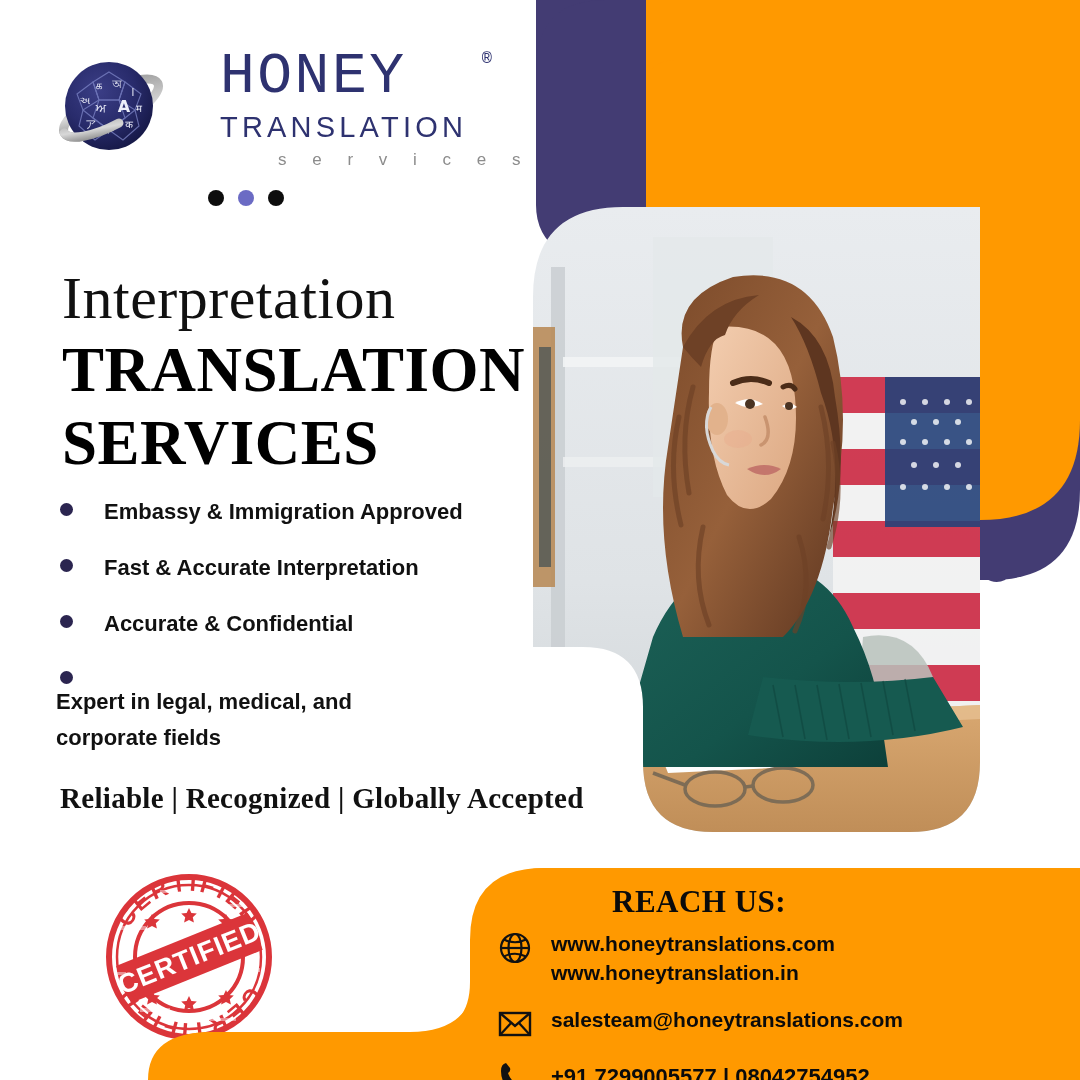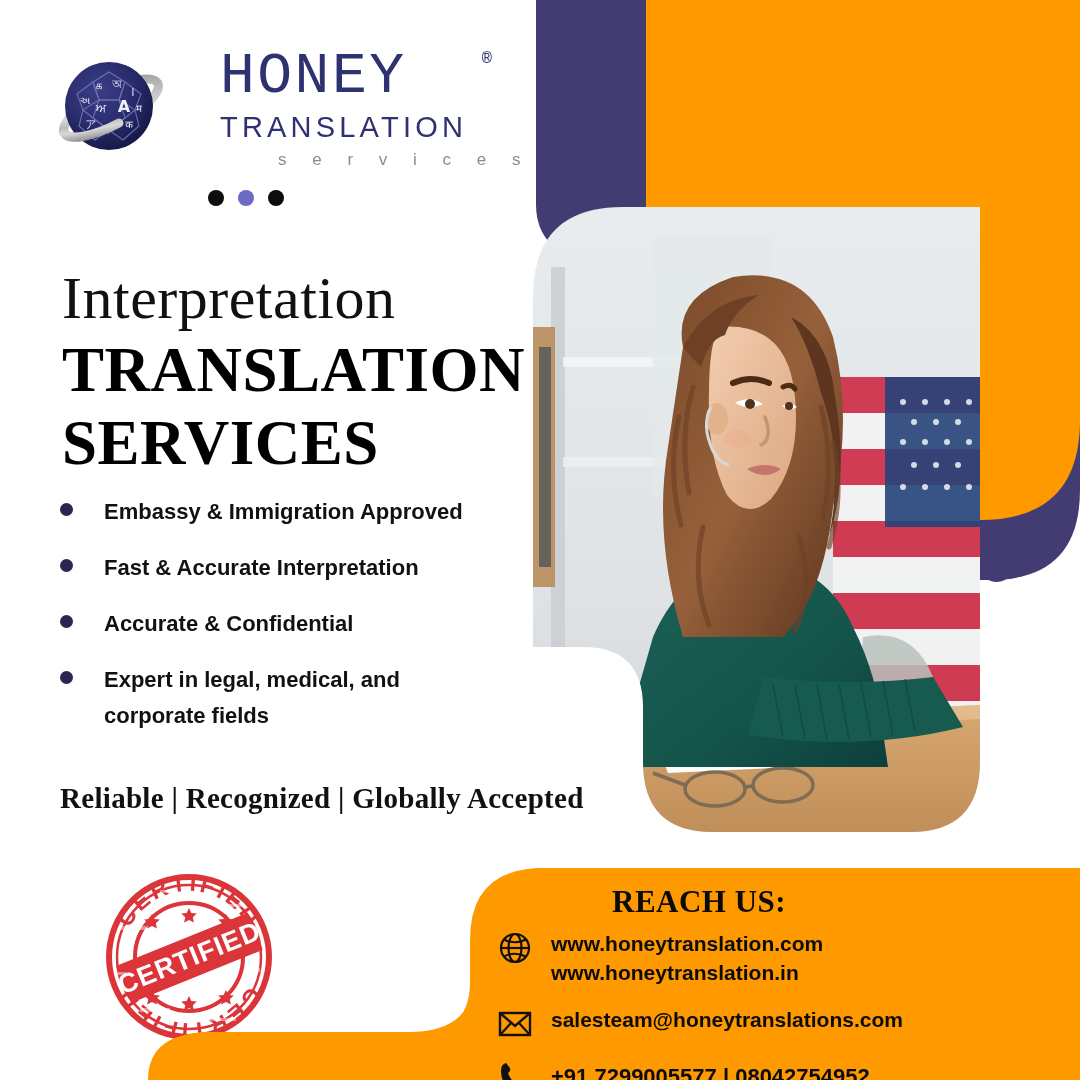--- a/index.html
+++ b/index.html
@@ -54,21 +54,21 @@
   }
   .h-bold{
     font-family:"Liberation Serif", serif;
     font-size:63px;line-height:67px;font-weight:700;
     color:#000;letter-spacing:0.5px;margin-top:6px;
   }
 
   
   .bullets{position:absolute;left:56px;top:494px;width:470px;}
   .bullet-row{display:flex;align-items:flex-start;margin-bottom:20px;}
-  .bullet-row:last-child{margin-bottom:0;}
+  .bullet-row:last-child{margin-bottom:0;flex-direction:column;}
   .bullet-dot{
     flex:0 0 auto;width:13px;height:13px;border-radius:50%;
     margin-top:9px;margin-right:31px;margin-left:4px;
   }
   .bullet-text{
     font-family:"Liberation Sans", sans-serif;
     font-size:22px;line-height:36px;font-weight:700;
     color:#111;max-width:400px;
   }
 
@@ -437,21 +437,21 @@
       <span class="c-icon">
         <svg width="34" height="34" viewBox="0 0 34 34">
           <circle cx="17" cy="17" r="14" fill="none" stroke="#111" stroke-width="2.2"></circle>
           <ellipse cx="17" cy="17" rx="6.5" ry="14" fill="none" stroke="#111" stroke-width="2.2"></ellipse>
           <line x1="3" y1="17" x2="31" y2="17" stroke="#111" stroke-width="2.2"></line>
           <path d="M 6 8.5 Q 17 14 28 8.5" fill="none" stroke="#111" stroke-width="2"></path>
           <path d="M 6 25.5 Q 17 20 28 25.5" fill="none" stroke="#111" stroke-width="2"></path>
         </svg>
       </span>
       <span>
-        <span class="c-text" style="display:block">www.honeytranslation.com</span>
+        <span class="c-text" style="display:block">www.honeytranslations.com</span>
         <span class="c-text" style="display:block">www.honeytranslation.in</span>
       </span>
     </div>
 
     <div class="contact-row" style="margin-top:18px">
       <span class="c-icon">
         <svg width="34" height="28" viewBox="0 0 34 28">
           <rect x="2" y="3" width="30" height="22" fill="none" stroke="#111" stroke-width="2.4"></rect>
           <path d="M 2 3 L 17 16 L 32 3" fill="none" stroke="#111" stroke-width="2.4"></path>
           <path d="M 2 25 L 13 13" fill="none" stroke="#111" stroke-width="2.2"></path>

